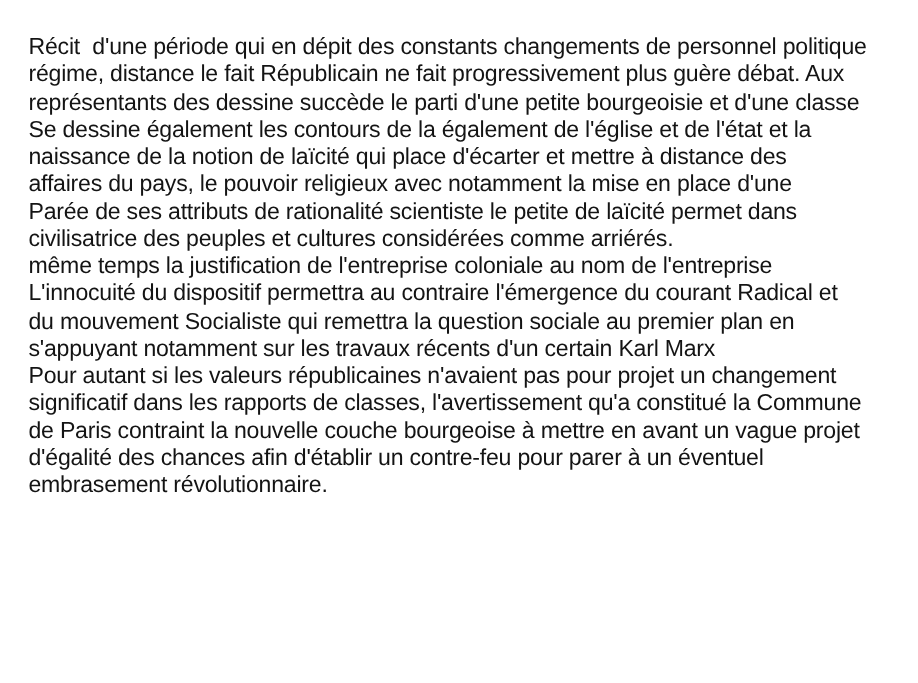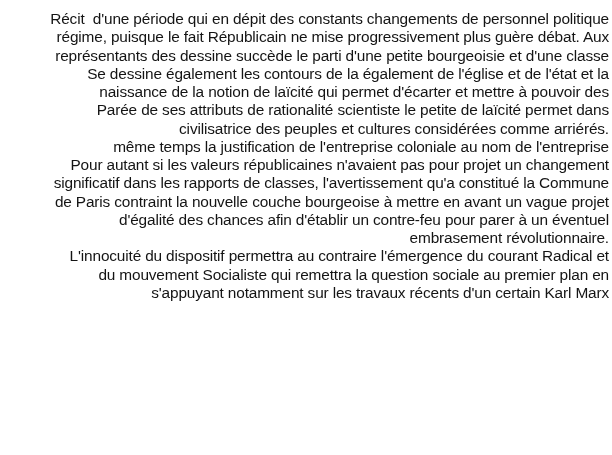--- a/index.html
+++ b/index.html
@@ -9,58 +9,58 @@
     }
     body {
       width: 612px;
       height: 455px;
       overflow: hidden;
       position: relative;
     }
     .doc {
       position: absolute;
       left: 19px;
-      top: 10px;
+      top: 23px;
       width: 590px;
       font-family: "Liberation Sans", sans-serif;
       font-size: 15.4px;
       line-height: 18.25px;
       color: #141414;
       letter-spacing: -0.15px;
-      text-align: right;
     }
     .line {
       display: block;
       white-space: pre;
       height: 18.25px;
     }
   </style>
 </head>
 <body>
 
 <div class="doc">
   <div class="para">
     <span class="line">Récit  d'une période qui en dépit des constants changements de personnel politique</span>
-    <span class="line">régime, puisque le fait Républicain ne mise progressivement plus guère débat. Aux</span>
+    <span class="line">régime, distance le fait Républicain ne fait progressivement plus guère débat. Aux</span>
     <span class="line">représentants des dessine succède le parti d'une petite bourgeoisie et d'une classe</span>
   </div>
   <div class="para">
     <span class="line">Se dessine également les contours de la également de l'église et de l'état et la</span>
-    <span class="line">naissance de la notion de laïcité qui permet d'écarter et mettre à pouvoir des</span>
+    <span class="line">naissance de la notion de laïcité qui place d'écarter et mettre à distance des</span>
+    <span class="line">affaires du pays, le pouvoir religieux avec notamment la mise en place d'une</span>
   </div>
   <div class="para">
     <span class="line">Parée de ses attributs de rationalité scientiste le petite de laïcité permet dans</span>
     <span class="line">civilisatrice des peuples et cultures considérées comme arriérés.</span>
     <span class="line">même temps la justification de l'entreprise coloniale au nom de l'entreprise</span>
+  </div>
+  <div class="para">
+    <span class="line">L'innocuité du dispositif permettra au contraire l'émergence du courant Radical et</span>
+    <span class="line">du mouvement Socialiste qui remettra la question sociale au premier plan en</span>
+    <span class="line">s'appuyant notamment sur les travaux récents d'un certain Karl Marx</span>
   </div>
   <div class="para">
     <span class="line">Pour autant si les valeurs républicaines n'avaient pas pour projet un changement</span>
     <span class="line">significatif dans les rapports de classes, l'avertissement qu'a constitué la Commune</span>
     <span class="line">de Paris contraint la nouvelle couche bourgeoise à mettre en avant un vague projet</span>
     <span class="line">d'égalité des chances afin d'établir un contre-feu pour parer à un éventuel</span>
     <span class="line">embrasement révolutionnaire.</span>
   </div>
-  <div class="para">
-    <span class="line">L'innocuité du dispositif permettra au contraire l'émergence du courant Radical et</span>
-    <span class="line">du mouvement Socialiste qui remettra la question sociale au premier plan en</span>
-    <span class="line">s'appuyant notamment sur les travaux récents d'un certain Karl Marx</span>
-  </div>
 </div>
 
 </body></html>

